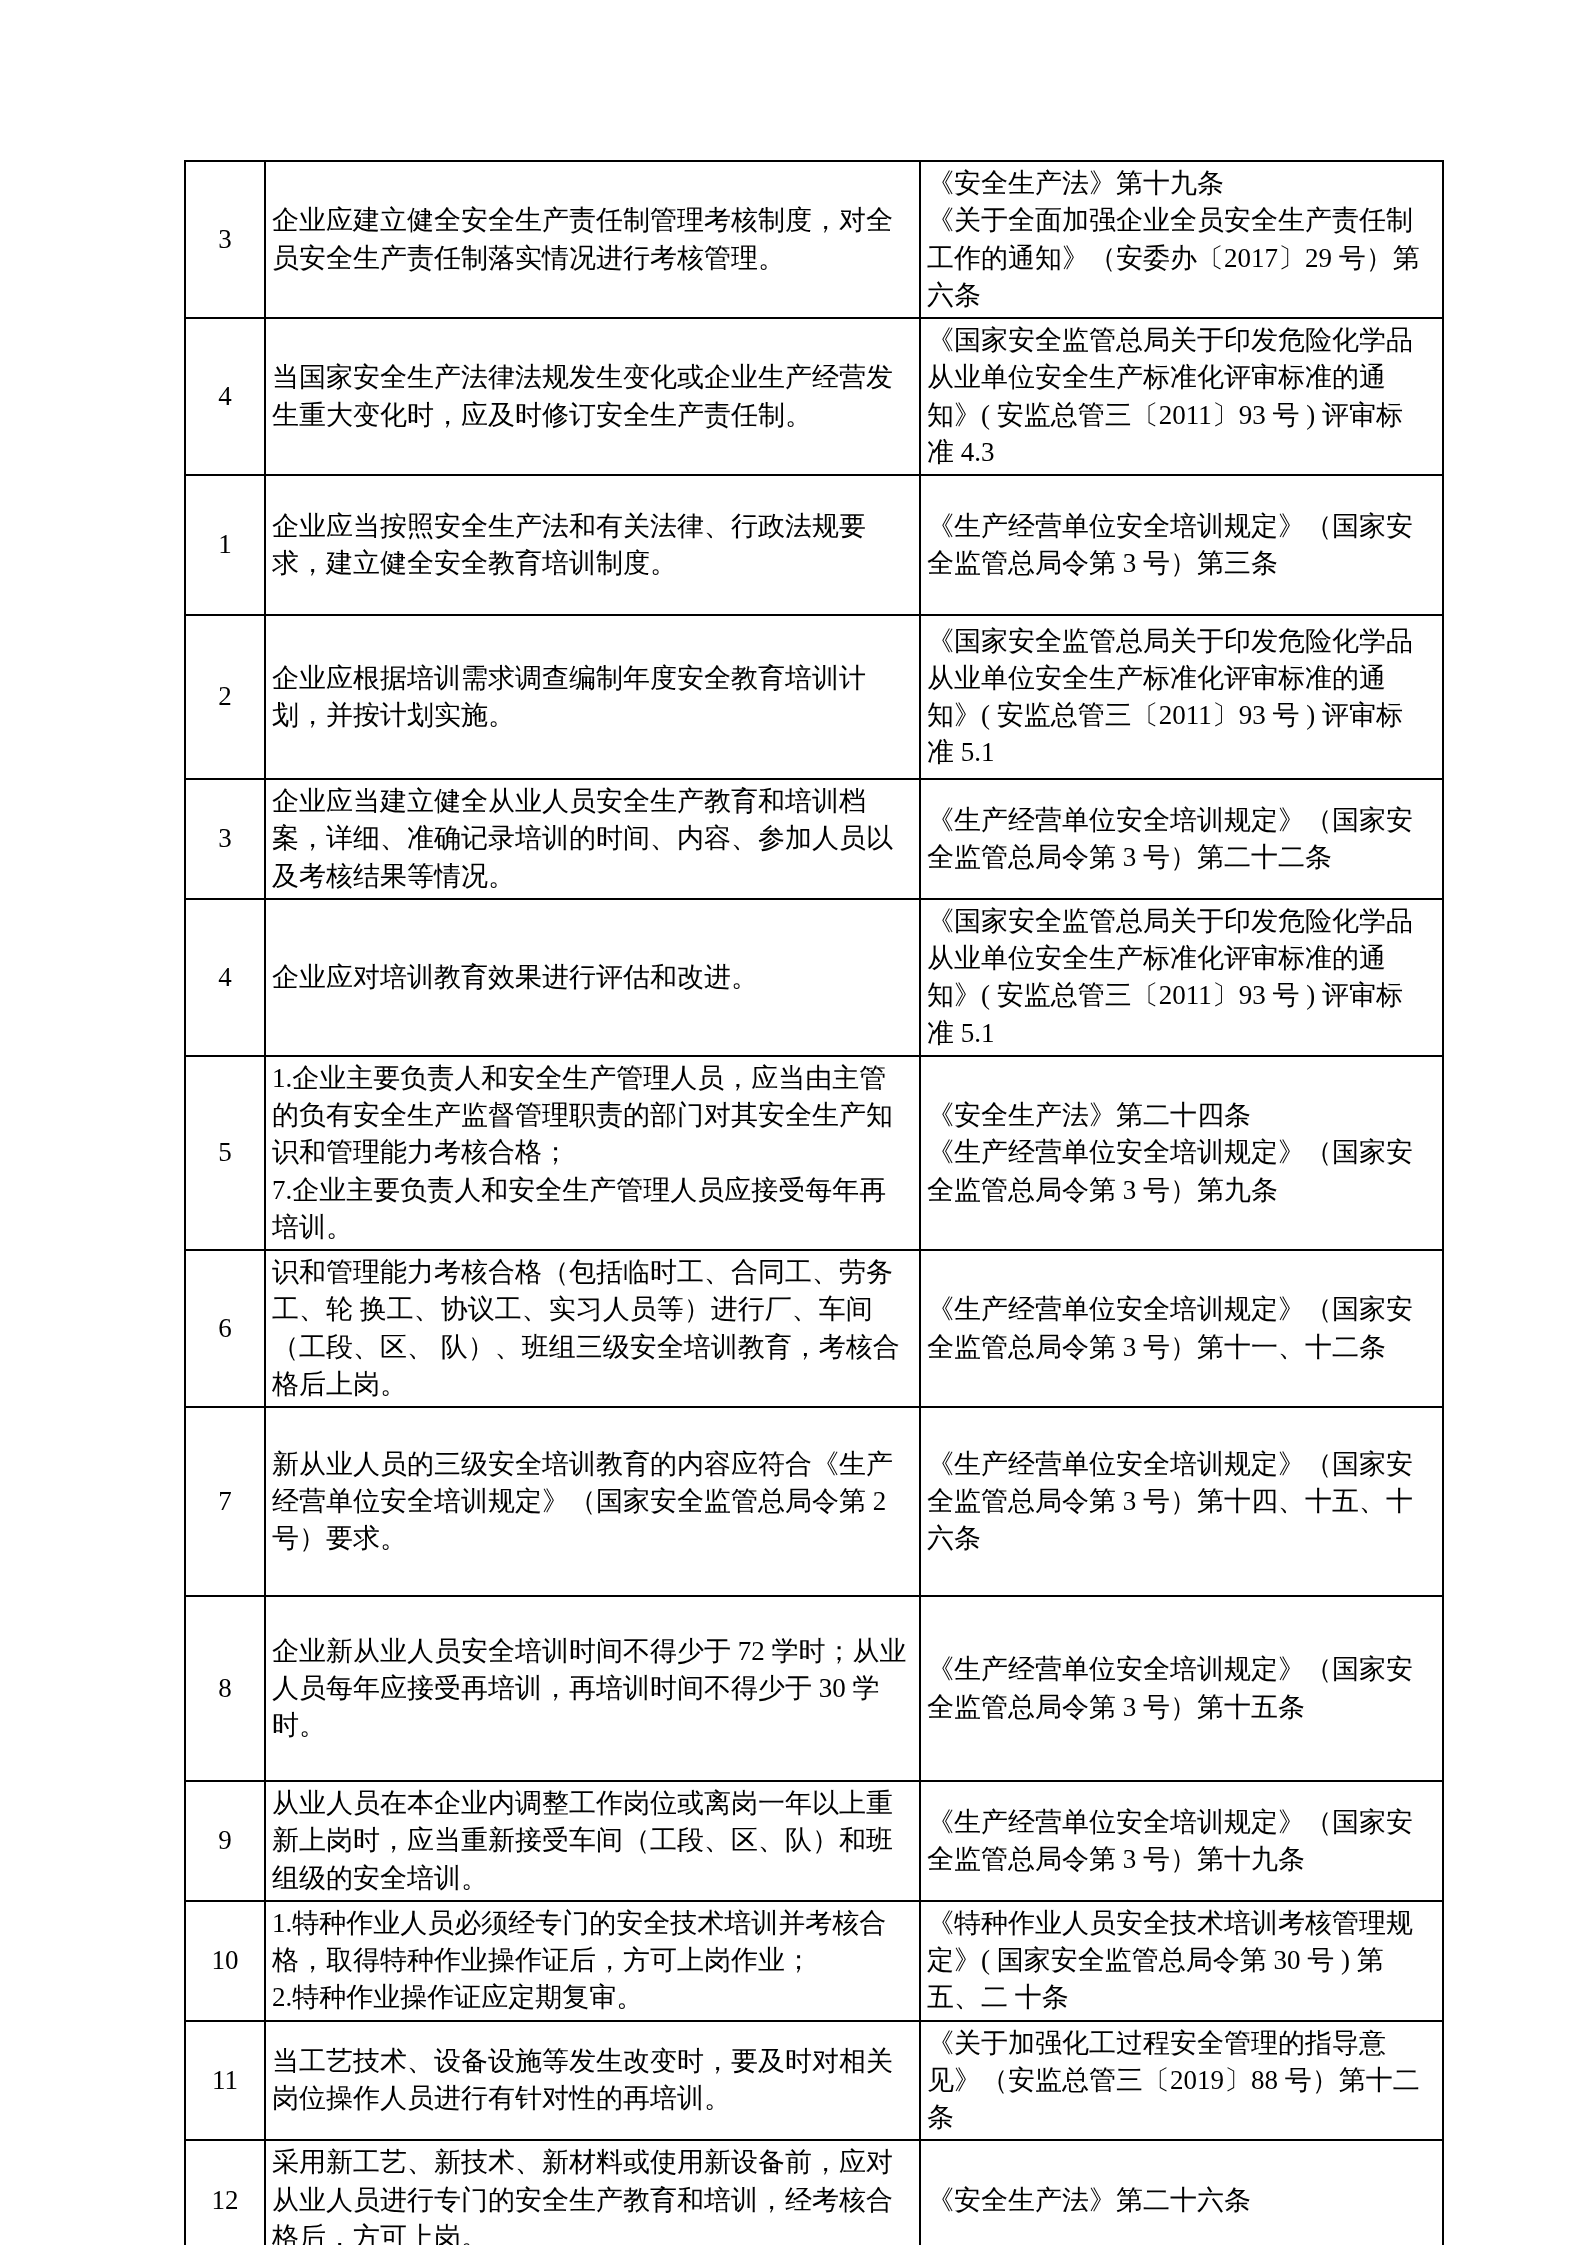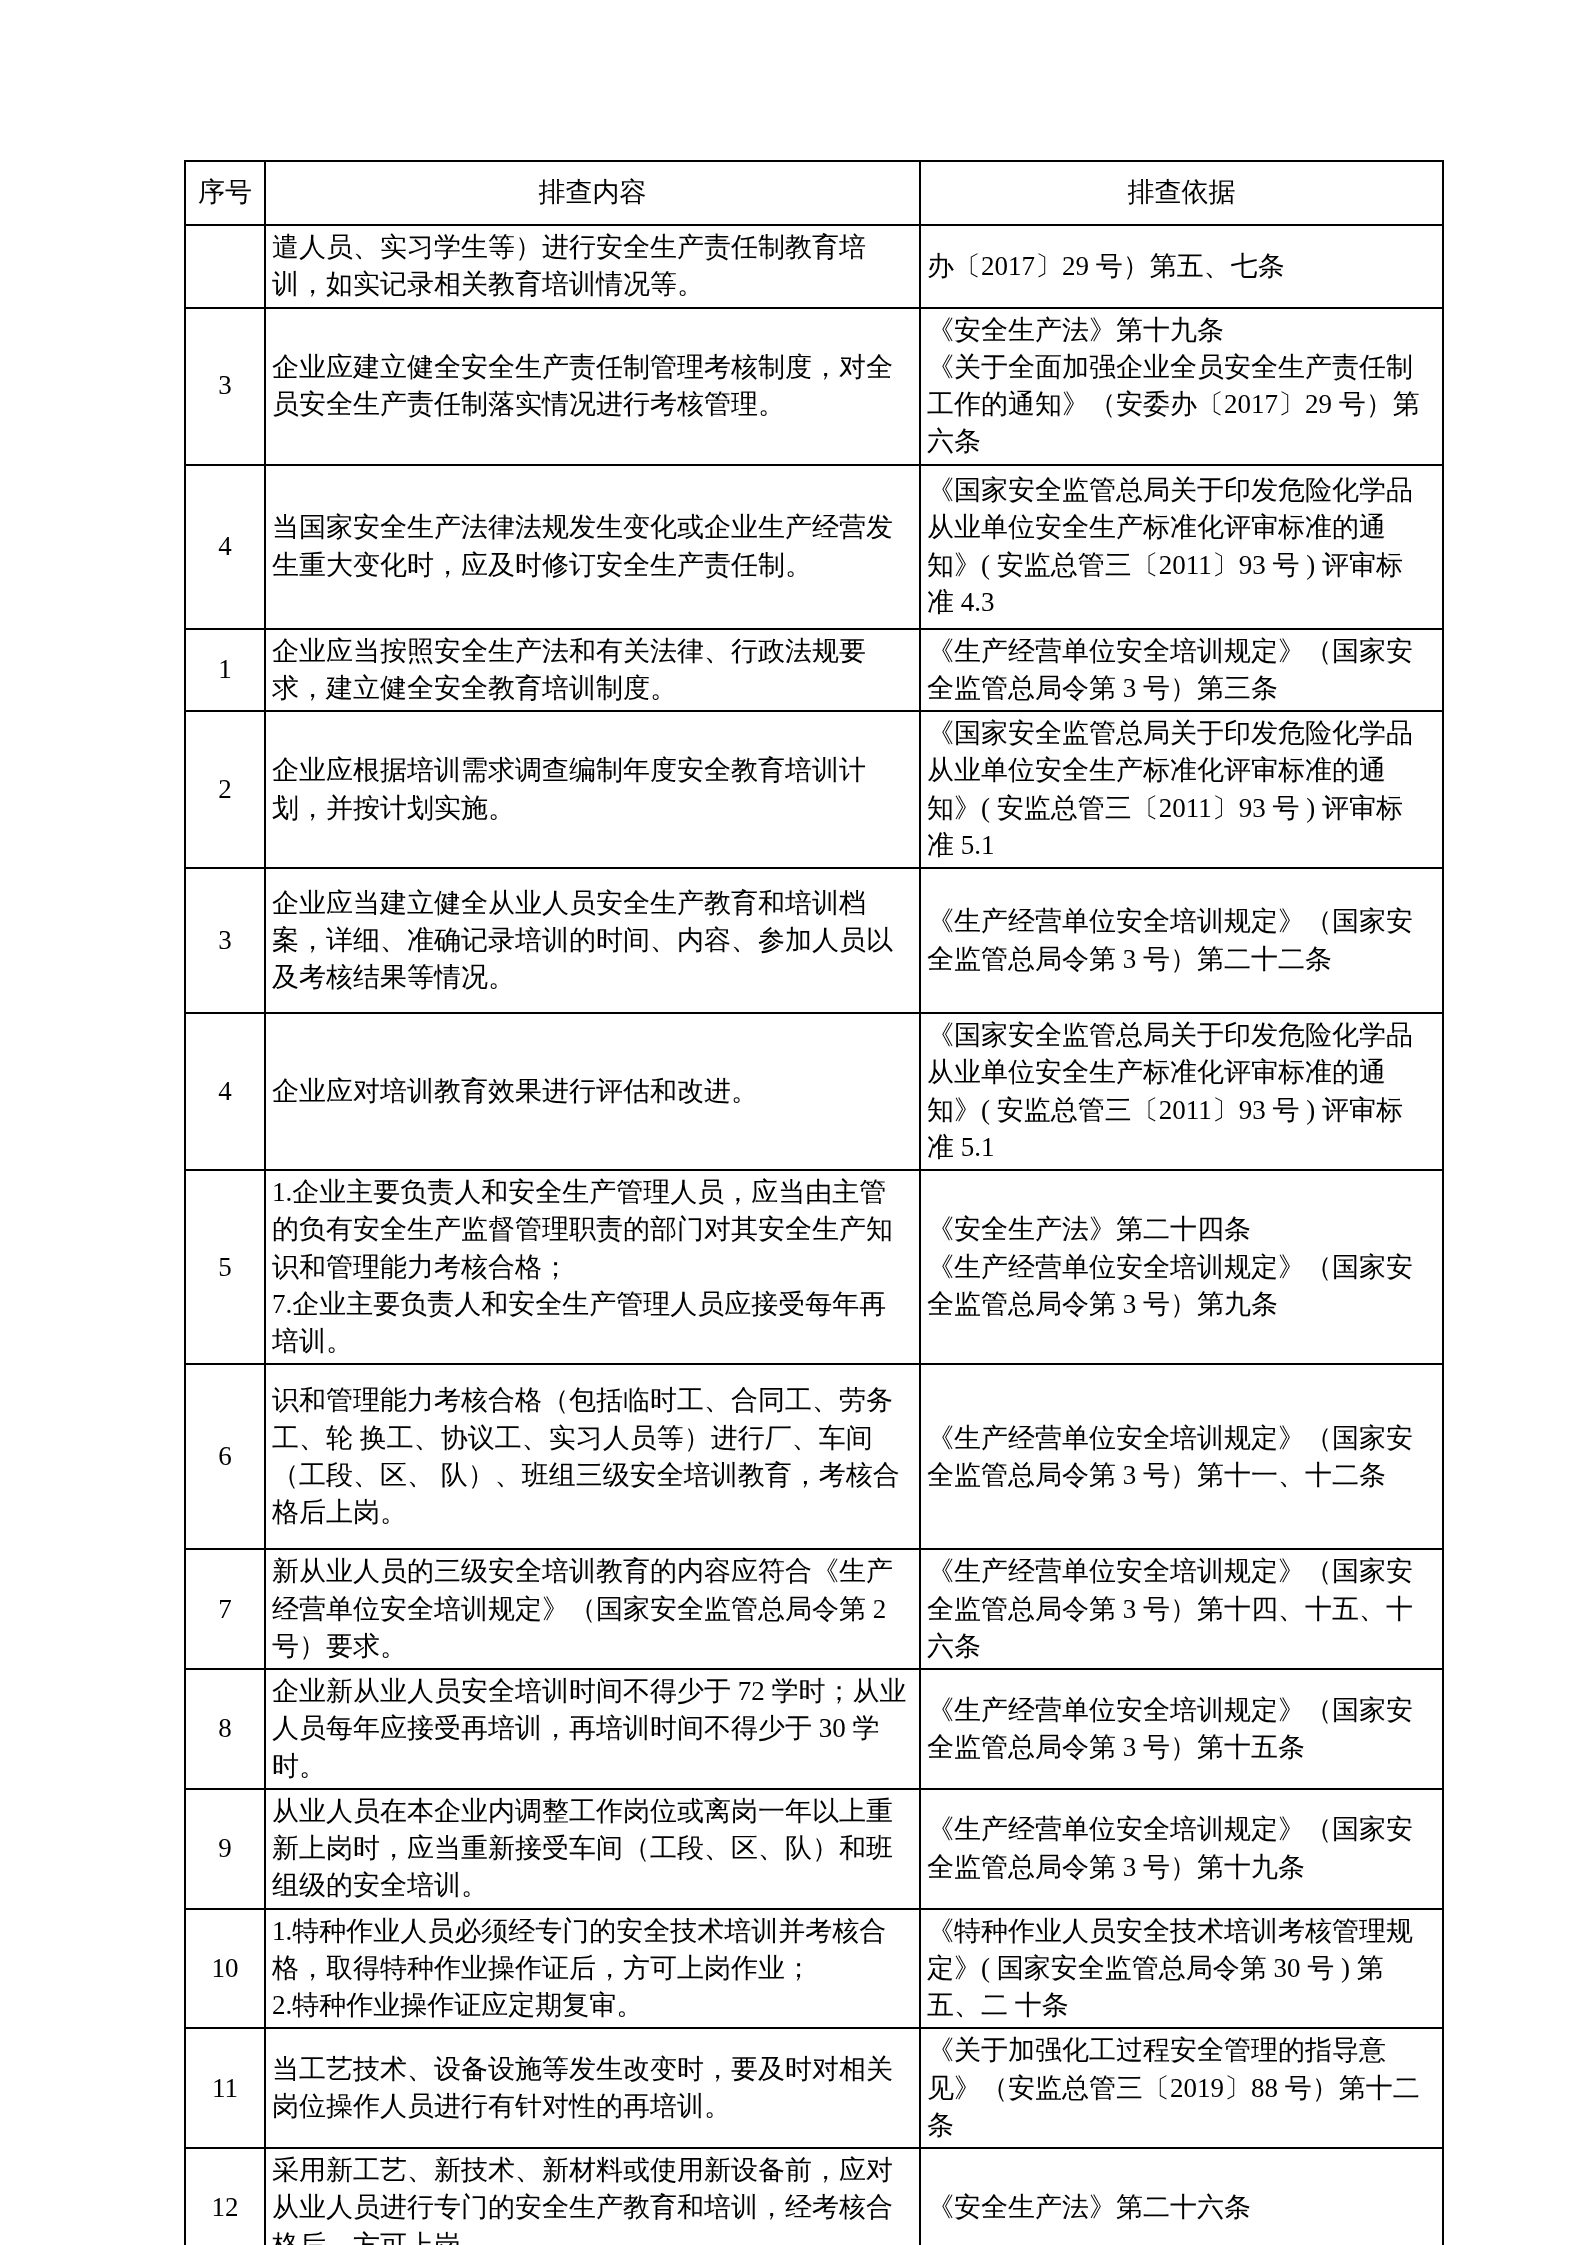--- a/index.html
+++ b/index.html
@@ -71,31 +71,21 @@
 <body>
 
 <div class="page">
   <table class="checklist">
     <colgroup>
       <col class="c-num">
       <col class="c-content">
       <col class="c-basis">
     </colgroup>
     <tbody>
-      <tr>
-        <td class="num header-cell">序号</td>
-        <td class="header-cell">排查内容</td>
-        <td class="header-cell">排查依据</td>
-      </tr>
 
-      <tr>
-        <td class="num"></td>
-        <td class="content">遣人员、实习学生等）进行安全生产责任制教育培训，如实记录相关教育培训情况等。</td>
-        <td class="basis">办〔2017〕29 号）第五、七条</td>
-      </tr>
       <tr>
         <td class="num">3</td>
         <td class="content">企业应建立健全安全生产责任制管理考核制度，对全 员安全生产责任制落实情况进行考核管理。</td>
         <td class="basis">《安全生产法》第十九条
 《关于全面加强企业全员安全生产责任制 工作的通知》（安委办〔2017〕29 号）第 六条</td>
       </tr>
       <tr>
         <td class="num">4</td>
         <td class="content">当国家安全生产法律法规发生变化或企业生产经营发 生重大变化时，应及时修订安全生产责任制。</td>
         <td class="basis">《国家安全监管总局关于印发危险化学品 从业单位安全生产标准化评审标准的通 知》( 安监总管三〔2011〕93 号 ) 评审标 准 4.3</td>

